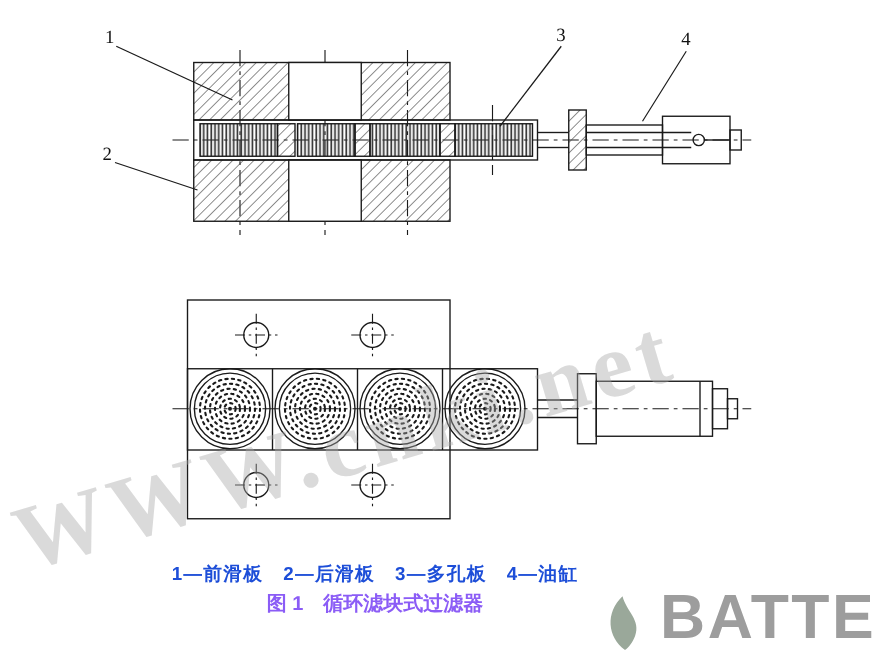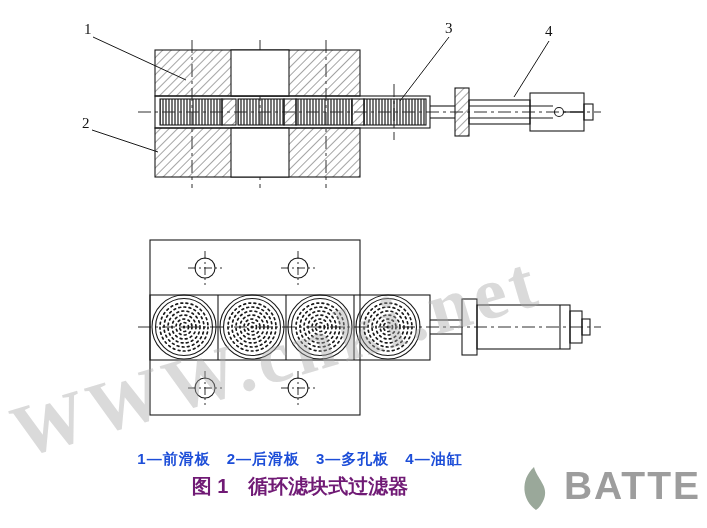--- a/index.html
+++ b/index.html
@@ -3,28 +3,28 @@
 <meta charset="utf-8">
 <style>
   * { margin:0; padding:0; box-sizing:border-box; }
   html,body { width:707px; height:528px; background:#ffffff; overflow:hidden;
               font-family:"Liberation Sans", sans-serif; position:relative; }
   .stage { position:absolute; left:0; top:0; }
   .caption { position:absolute; left:0; top:450px; width:600px; text-align:center;
              font-size:15px; font-weight:600; color:#1d4ed8; letter-spacing:1px;
              font-family:"Liberation Sans", sans-serif; }
   .fig-title { position:absolute; left:0; top:473px; width:600px; text-align:center;
-               font-size:20px; font-weight:700; color:#701a75;
+               font-size:16px; font-weight:700; color:#8b5cf6;
                font-family:"Liberation Sans", sans-serif; }
   .watermark { position:absolute; left:14px; top:392px; font-size:74px; font-weight:700;
                letter-spacing:5px; color:rgba(168,168,168,0.42); white-space:nowrap;
                transform:rotate(-16.5deg); transform-origin:left center;
                font-family:"Liberation Serif", serif; pointer-events:none; }
-  .logo { position:absolute; right:6px; top:464px; display:flex; align-items:flex-start;
-          gap:12px; color:#9d9d9d; font-weight:700; font-size:39px; letter-spacing:2px;
+  .logo { position:absolute; right:6px; top:464px; display:flex; align-items:flex-end;
+          gap:12px; color:#9d9d9d; font-weight:700; font-size:50px; letter-spacing:2px;
           font-family:"Liberation Sans", sans-serif; }
   .logo svg { display:block; }
   text.callout { font-family:"Liberation Serif", serif; font-size:15px; }
 </style>
 </head>
 <body>
 
 <svg class="stage" width="707" height="528" viewBox="0 0 707 528">
   <defs>
     <pattern id="hatch" width="6" height="6" patternUnits="userSpaceOnUse" patternTransform="rotate(45)">

